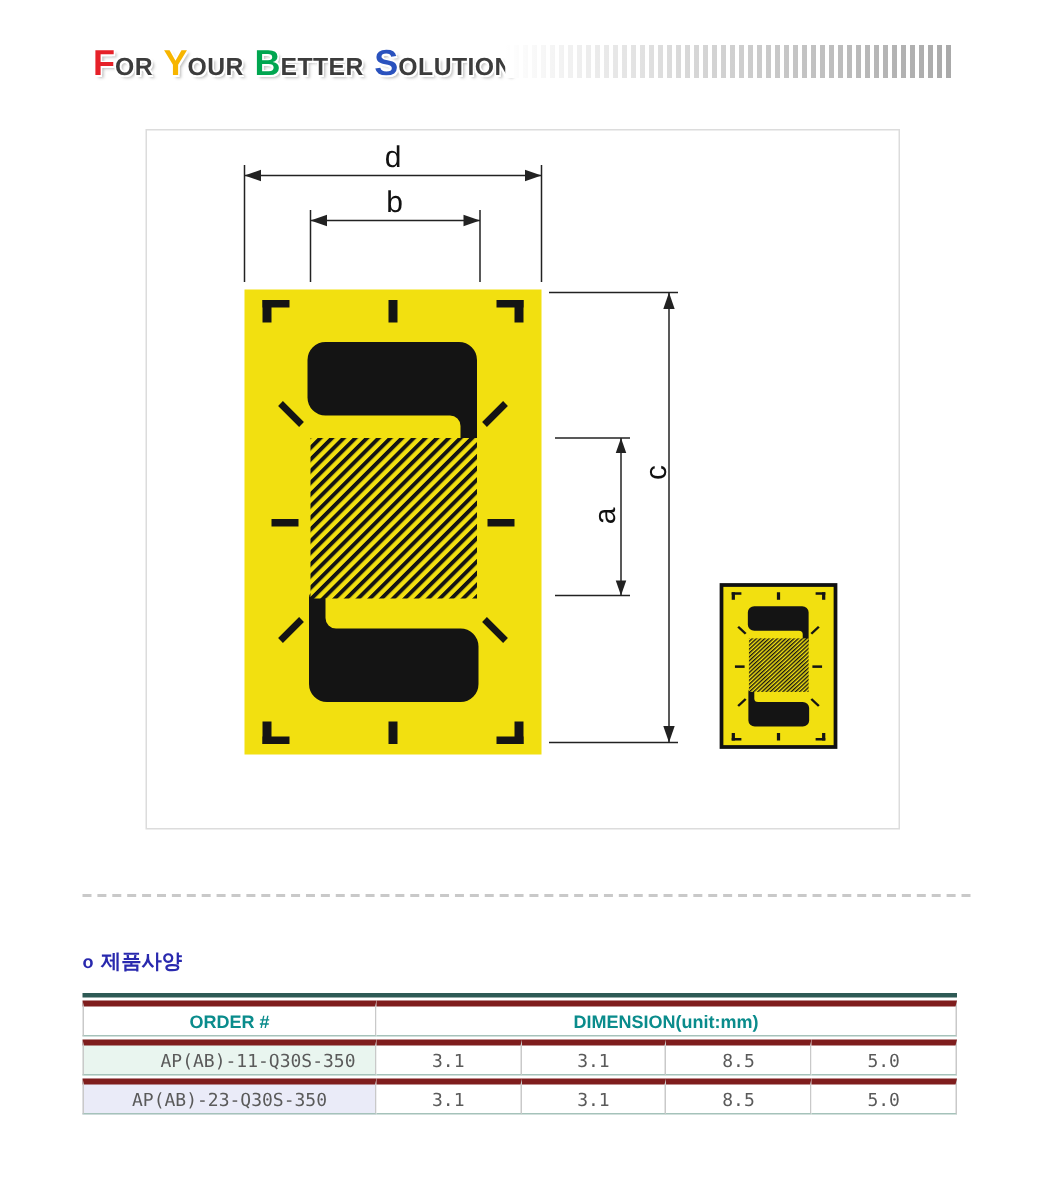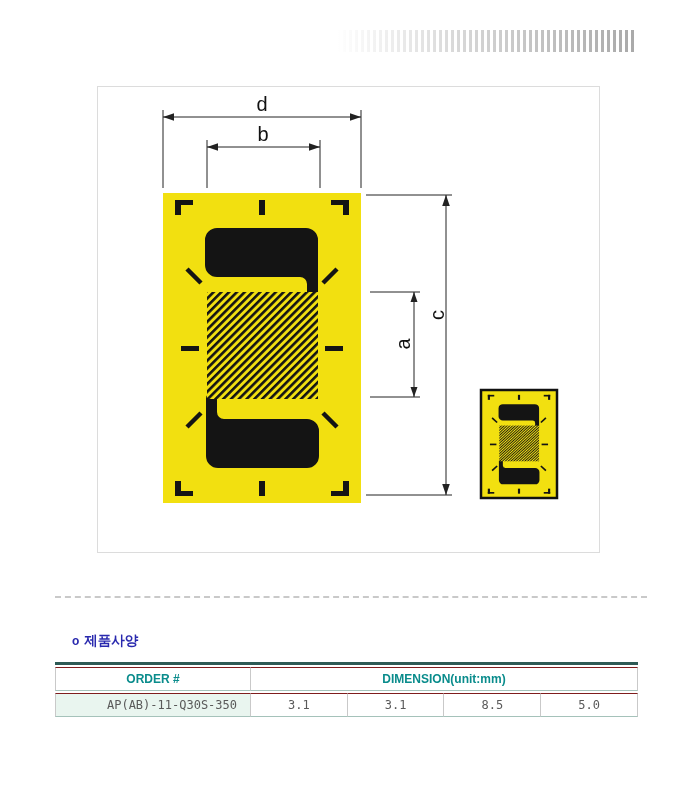--- a/index.html
+++ b/index.html
@@ -29,45 +29,48 @@
   .diagram-box svg { display:block; }
 
   
   .brand { position:absolute; top:556px; right:85px; white-space:nowrap; color:#a3a3a3; }
   .brand .the    { font-size:13px; letter-spacing:1px; }
   .brand .global { font-size:16px; font-weight:bold; color:#7f7f7f; letter-spacing:1px; }
   .brand .brandw { font-size:14px; font-variant:small-caps; letter-spacing:1px; }
 
   
   .dotted-divider { position:absolute; left:55px; top:596px; width:592px; border-top:2px dashed #c9c9c9; }
-  .section-title { position:absolute; left:55px; top:632px; color:#2929ae; font-weight:bold; font-size:13.5px;margin-left:17px; }
+  .section-title { position:absolute; left:55px; top:632px; color:#2929ae; font-weight:bold; font-size:13.5px; }
   .section-title .bullet { font-weight:900; margin-right:5px; font-size:12px; }
 
   
   .spec-table { position:absolute; left:55px; top:662px; width:583px;
                 border-collapse:separate; border-spacing:0 2px;
                 border-top:3px solid #2e5a55; }
   .spec-table th, .spec-table td {
       height:24px; text-align:center; vertical-align:middle;
-      border-top:1px solid #7f1d1d; border-bottom:1px solid #a5c2ba;
+      border-top:4px solid #7f1d1d; border-bottom:1px solid #a5c2ba;
       font-size:12px; background:#fff; }
   .spec-table th { color:#0a8c8c; font-weight:bold; }
   .spec-table td { color:#5a5a5a; font-family:"DejaVu Sans Mono", monospace; }
   .spec-table th:first-child, .spec-table td:first-child { border-left:1px solid #c9c9c9; }
   .spec-table th, .spec-table td { border-right:1px solid #c9c9c9; }
   .col-model { width:196px; }
   .col-a { width:99px; } .col-b { width:97px; } .col-c { width:96px; } .col-d { width:95px; }
   .row1-model { background:#e9f5ef !important;padding-left:38px; }
   .row2-model { background:#eaebf8 !important; }
 </style>
 </head>
 <body>
 
 <div id="page">
 
+  <div class="slogan">
+    <span class="word"><span class="big c-red">F</span><span class="small">OR</span></span><span class="word"><span class="big c-yellow">Y</span><span class="small">OUR</span></span><span class="word"><span class="big c-green">B</span><span class="small">ETTER</span></span><span class="word"><span class="big c-blue">S</span><span class="small">OLUTION</span></span>
+  </div>
   <div class="barcode"></div>
 
   <div class="diagram-box">
     <svg width="501" height="465" viewBox="98 87 501 465">
       <defs>
         <pattern id="hatch" width="5.5" height="5.5" patternUnits="userSpaceOnUse" patternTransform="rotate(-45)">
           <rect width="5.5" height="5.5" fill="#f2e010"></rect>
           <rect width="5.5" height="2.6" fill="#141414"></rect>
         </pattern>
         <g id="gauge">
@@ -158,16 +161,23 @@
       <th class="col-model">ORDER #</th>
       <th colspan="4">DIMENSION(unit:mm)</th>
     </tr>
     <tr>
       <td class="row1-model">AP(AB)-11-Q30S-350</td>
       <td>3.1</td>
       <td>3.1</td>
       <td>8.5</td>
       <td>5.0</td>
     </tr>
+    <tr>
+      <td class="row2-model">AP(AB)-23-Q30S-350</td>
+      <td>3.1</td>
+      <td>3.1</td>
+      <td>8.5</td>
+      <td>5.0</td>
+    </tr>
   </tbody>
     </table>
 
 </div>
 
 </body></html>

